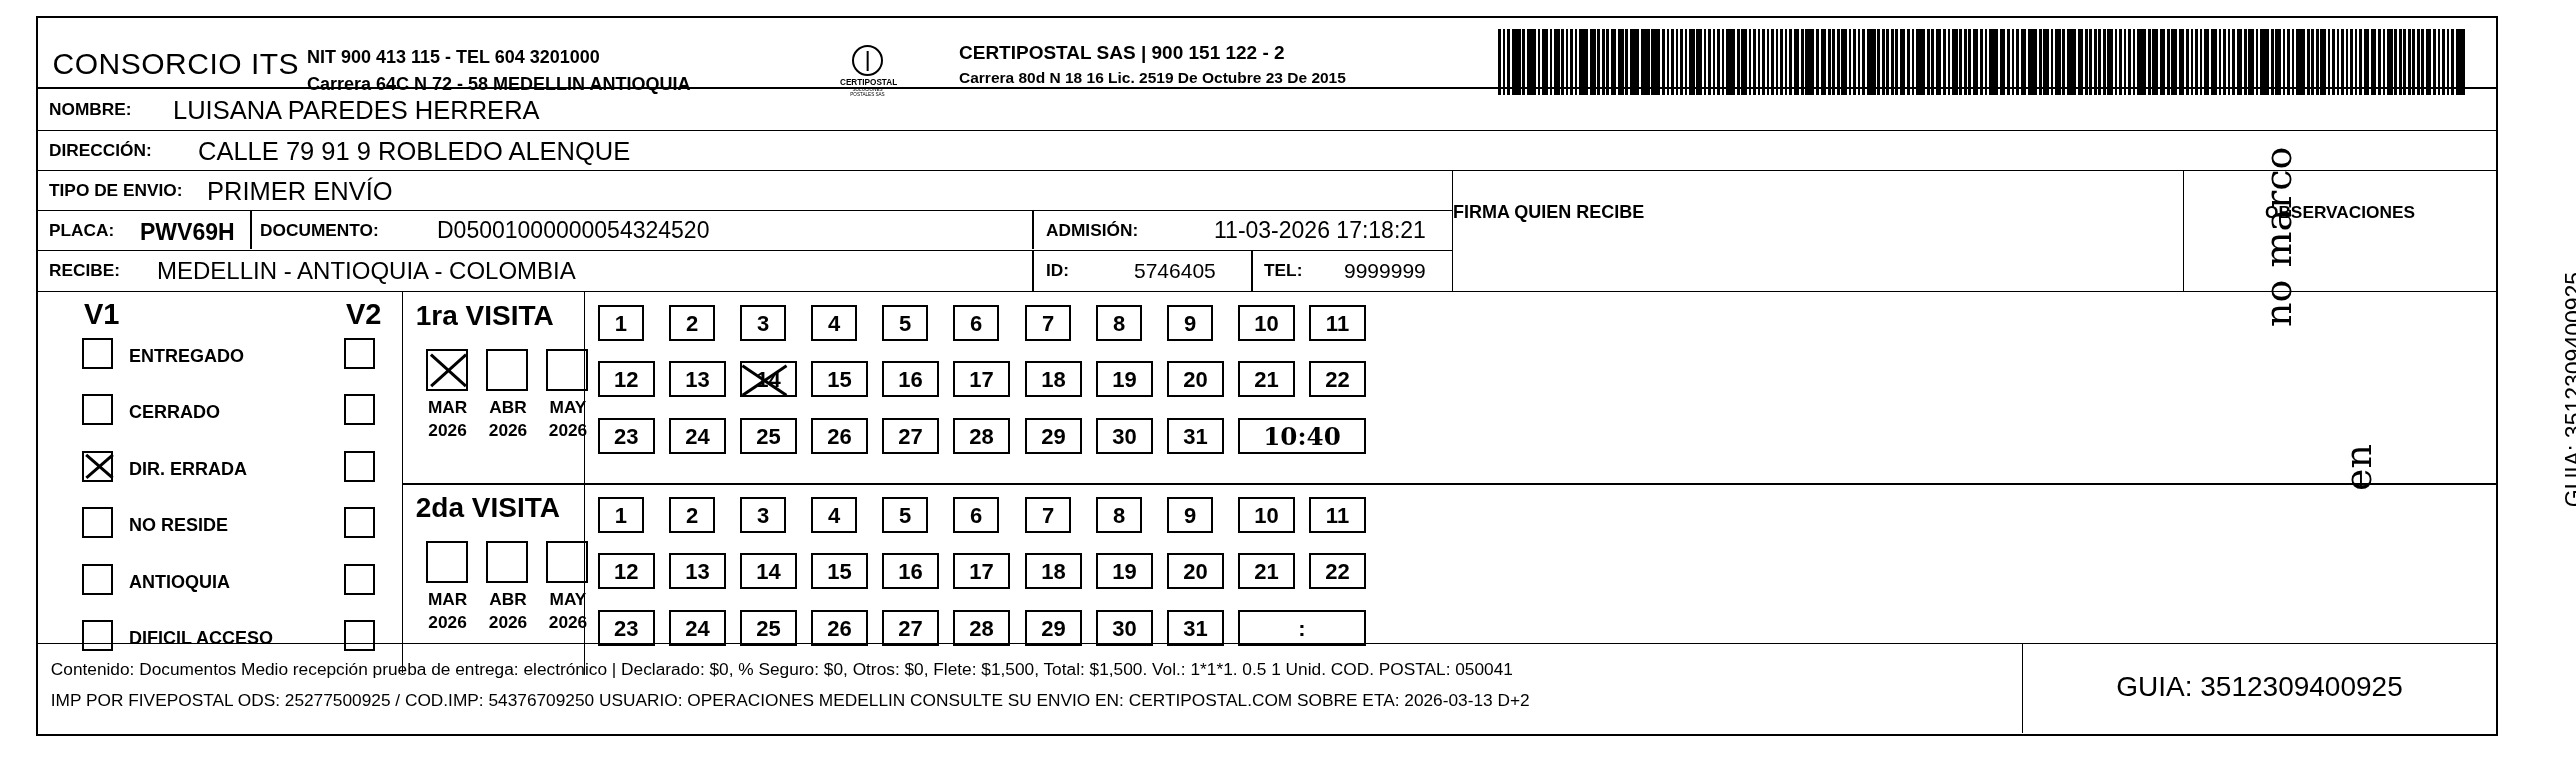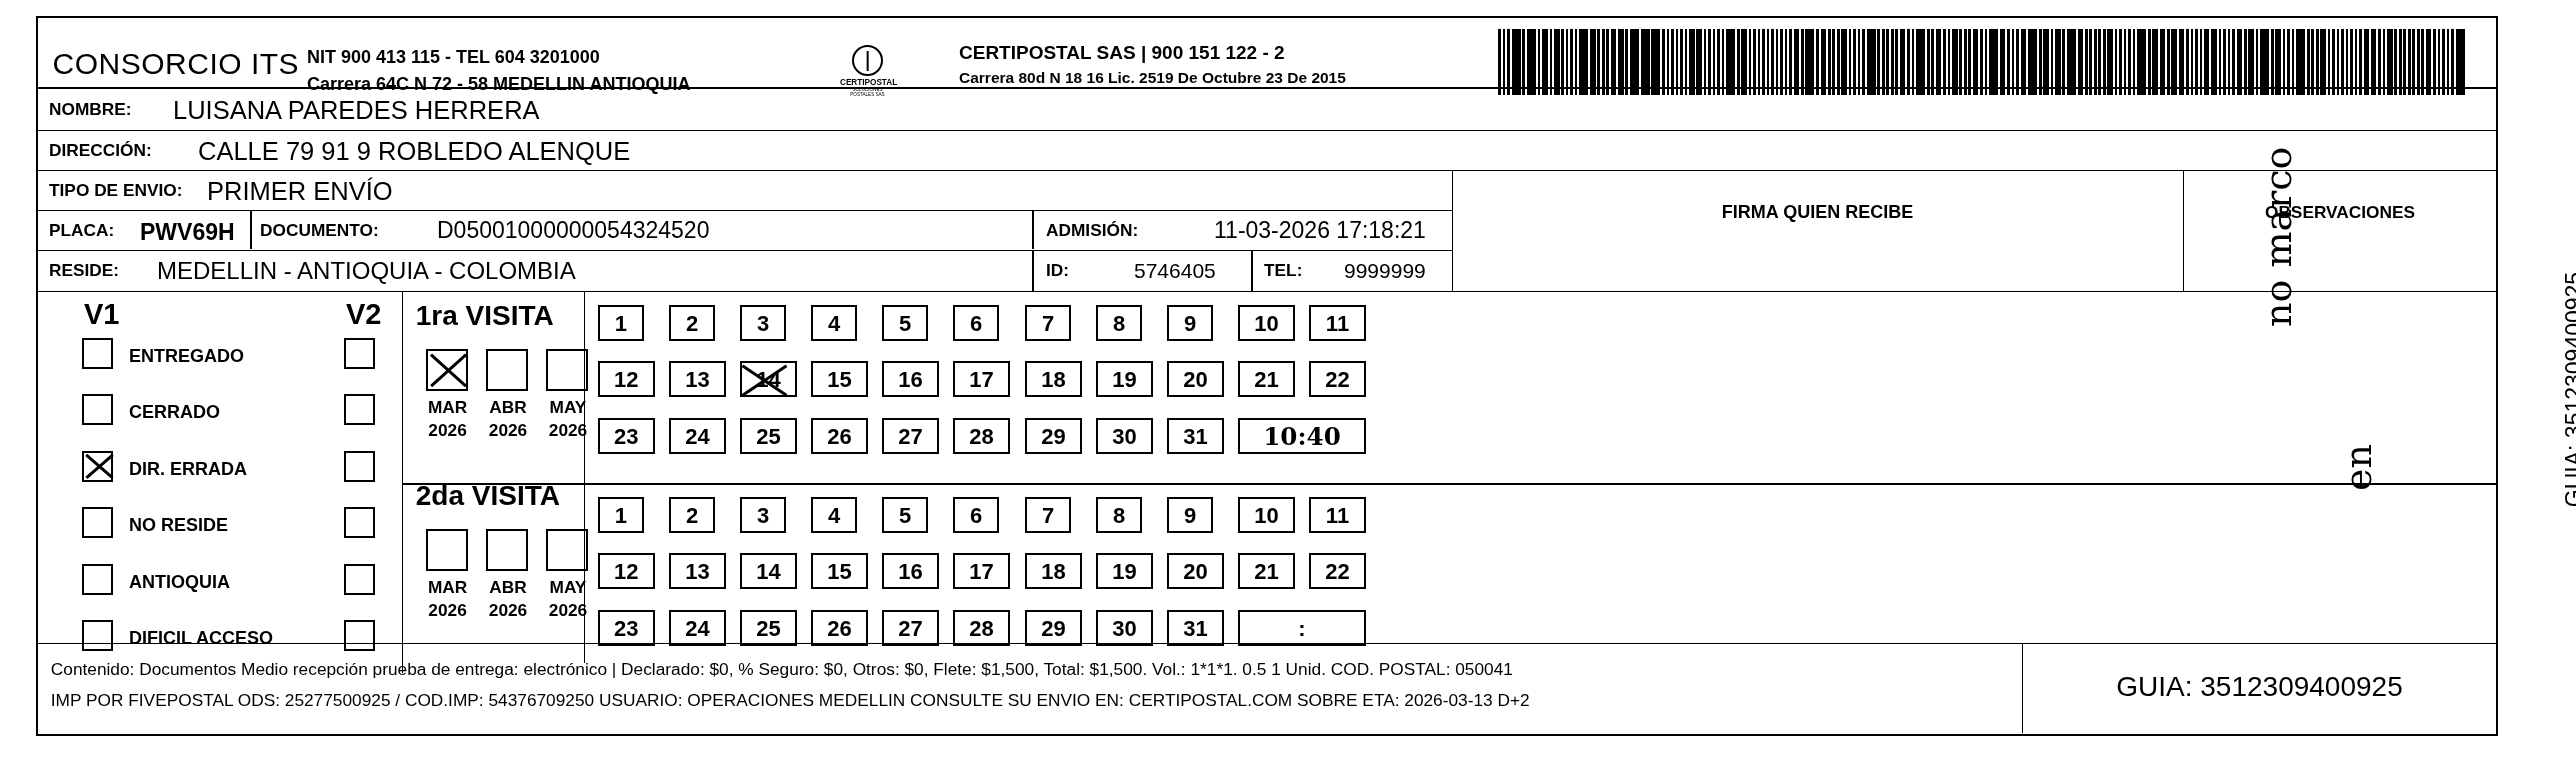--- a/index.html
+++ b/index.html
@@ -50,21 +50,21 @@
   .m3 .c{position:absolute;left:11px;top:9px;}
   .m3 .v{position:absolute;left:119px;top:5.5px;font-size:24px;}
   .m3 .sep{position:absolute;left:994px;top:0;width:1.8px;height:40px;background:#000;}
   .m3 .idlbl{position:absolute;left:1008px;top:9px;}
   .m3 .idval{position:absolute;left:1096px;top:7.3px;font-size:21px;}
   .m3 .sep2{position:absolute;left:1213px;top:0;width:1.8px;height:40px;background:#000;}
   .m3 .tellbl{position:absolute;left:1226px;top:9px;}
   .m3 .telval{position:absolute;left:1306px;top:7.3px;font-size:21px;}
 
   .firma{position:absolute;left:1415px;top:0;width:729px;height:120px;}
-  .firma .t{position:absolute;left:0;right:0;top:31px;text-align:center;font-size:18px;font-weight:bold;}
+  .firma .t{position:absolute;left:0;right:0;top:31px;font-size:18px;font-weight:bold;}
   .obs{position:absolute;left:2145px;top:0;right:0;height:120px;border-left:1.8px solid #000;box-sizing:border-box;padding-left:42px;}
   .obs .t{position:absolute;left:0;right:0;top:31px;text-align:center;font-size:17.3px;font-weight:bold;}
 
   
   .body{position:relative;height:383px;border-top:1.8px solid #000;box-sizing:border-box;}
   .statusbox{position:absolute;left:0;top:0;width:365px;height:381px;border-right:1.8px solid #000;box-sizing:border-box;}
   .v1{position:absolute;left:46px;top:5.5px;font-size:29px;font-weight:bold;}
   .v2{position:absolute;left:308px;top:5.5px;font-size:29px;font-weight:bold;}
   .srow{position:absolute;left:0;width:365px;height:57px;}
   .chk{position:absolute;width:31px;height:31px;border:2.7px solid #000;box-sizing:border-box;}
@@ -317,21 +317,21 @@
           <span class="c lbl">PLACA:</span>
           <span class="plate">PWV69H</span>
           <span class="sep"></span>
           <span class="doclbl lbl">DOCUMENTO:</span>
           <span class="docval">D05001000000054324520</span>
           <span class="sep2"></span>
           <span class="admlbl lbl">ADMISIÓN:</span>
           <span class="admval">11-03-2026 17:18:21</span>
         </div>
         <div class="m3">
-          <span class="c lbl">RESIDE:</span>
+          <span class="c lbl">RECIBE:</span>
           <span class="v">MEDELLIN - ANTIOQUIA - COLOMBIA</span>
           <span class="sep"></span>
           <span class="idlbl lbl">ID:</span>
           <span class="idval">5746405</span>
           <span class="sep2"></span>
           <span class="tellbl lbl">TEL:</span>
           <span class="telval">9999999</span>
         </div>
       </div>
       <div class="firma">
@@ -391,21 +391,21 @@
           </div>
           <div class="mlab" style="left: 14.6px;">MAR</div>
           <div class="myr" style="left: 14.6px;">2026</div>
           <div class="mbox" style="left: 83px;"></div>
           <div class="mlab" style="left: 75px;">ABR</div>
           <div class="myr" style="left: 75px;">2026</div>
           <div class="mbox" style="left: 143px;"></div>
           <div class="mlab" style="left: 135px;">MAY</div>
           <div class="myr" style="left: 135px;">2026</div>
         </div>
-      <div class="visita" id="visita2" style="left:365px;top:180px;border-right:1.8px solid #000;">
+      <div class="visita" id="visita2" style="left:365px;top:192px;border-right:1.8px solid #000;">
         <div class="ttl">2da VISITA</div>
       <div class="mbox" style="left: 23px;"></div>
           <div class="mlab" style="left: 14.6px;">MAR</div>
           <div class="myr" style="left: 14.6px;">2026</div>
           <div class="mbox" style="left: 83px;"></div>
           <div class="mlab" style="left: 75px;">ABR</div>
           <div class="myr" style="left: 75px;">2026</div>
           <div class="mbox" style="left: 143px;"></div>
           <div class="mlab" style="left: 135px;">MAY</div>
           <div class="myr" style="left: 135px;">2026</div>

